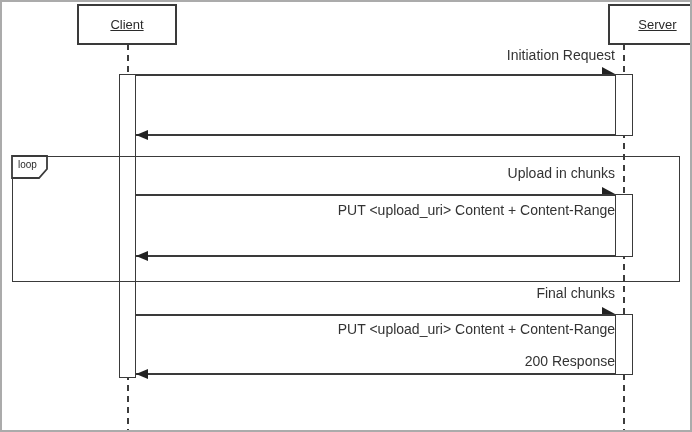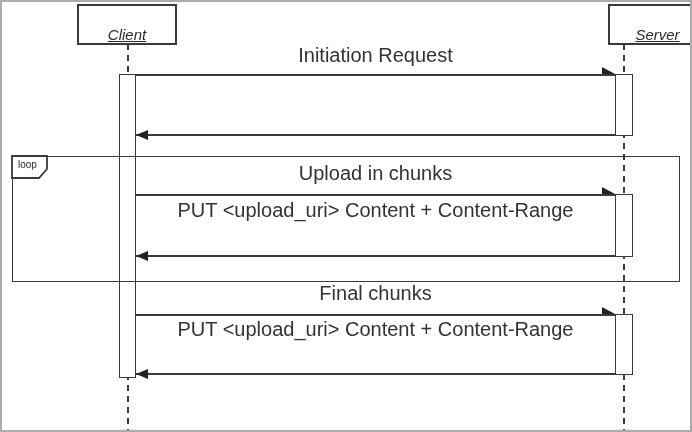--- a/index.html
+++ b/index.html
@@ -11,44 +11,43 @@
     border:2px solid #ababab;
     overflow:hidden;
     font-family:"Liberation Sans","DejaVu Sans",sans-serif;
     color:#333;
   }
   .actor{
     position:absolute;
     box-sizing:border-box;
     border:2px solid #3a3a3a;
     background:#fff;
-    display:flex;align-items:flex-end;justify-content:center;
-    font-size:15px;color:#2b2b2b;
+    display:flex;align-items:center;justify-content:center;
+    font-size:13px;color:#2b2b2b;
     z-index:5;
-    font-style:italic;
   }
   .actor .label{text-decoration:underline;}
   .lifeline{
     position:absolute;width:2px;
     background:repeating-linear-gradient(to bottom,#3c3c3c 0 6px,transparent 6px 11px);
     z-index:1;
   }
   .bar{
     position:absolute;
     box-sizing:border-box;
     background:#fff;
     border:1.5px solid #3a3a3a;
     z-index:2;
   }
   .hline{
     position:absolute;height:2px;background:#3a3a3a;z-index:3;
   }
   .msg{
     position:absolute;left:134px;width:479px;
-    text-align:center;font-size:20px;line-height:14px;color:#333;
+    text-align:right;font-size:14px;line-height:14px;color:#333;
     z-index:4;white-space:nowrap;
   }
   .arrow-right{
     position:absolute;width:13px;height:7px;background:#222;
     clip-path:polygon(0 0,100% 100%,0 100%);
     z-index:4;
   }
   .arrow-left{
     position:absolute;width:12px;height:10px;background:#222;
     clip-path:polygon(0 50%,100% 0,100% 100%);
@@ -101,16 +100,17 @@
   <div class="hline" style="left:134px;top:192px;width:479px;"></div>
   <div class="arrow-right" style="left:600px;top:185px;"></div>
   <div class="msg" style="top:201px;">PUT &lt;upload_uri&gt; Content + Content-Range</div>
   <div class="hline" style="left:134px;top:253px;width:479px;"></div>
   <div class="arrow-left" style="left:134px;top:249px;"></div>
 
   <div class="msg" style="top:284px;">Final chunks</div>
   <div class="hline" style="left:134px;top:312px;width:479px;"></div>
   <div class="arrow-right" style="left:600px;top:305px;"></div>
   <div class="msg" style="top:320px;">PUT &lt;upload_uri&gt; Content + Content-Range</div>
+  <div class="msg" style="top:352px;">200 Response</div>
   <div class="hline" style="left:134px;top:371px;width:479px;"></div>
   <div class="arrow-left" style="left:134px;top:367px;"></div>
 
 </div>
 
 </body></html>

